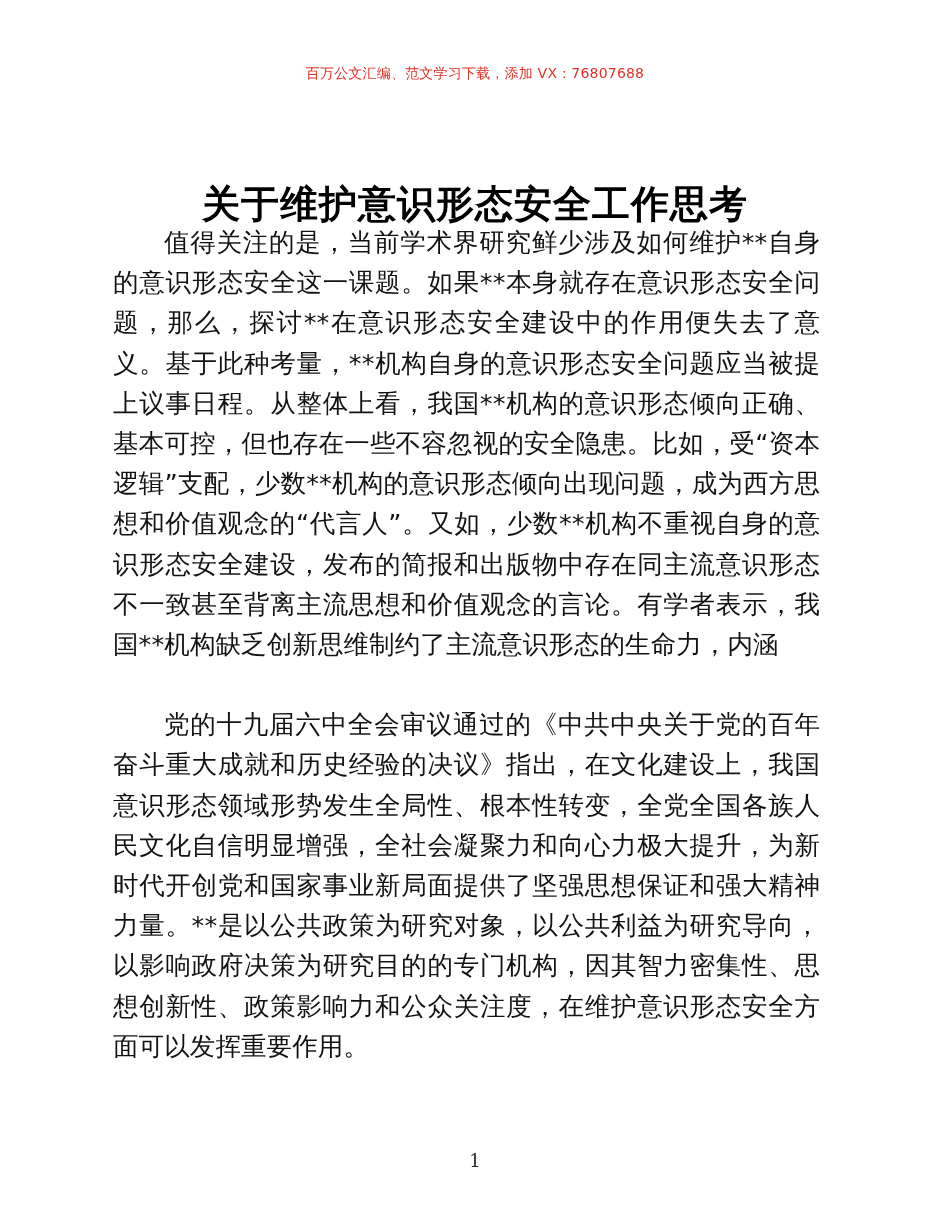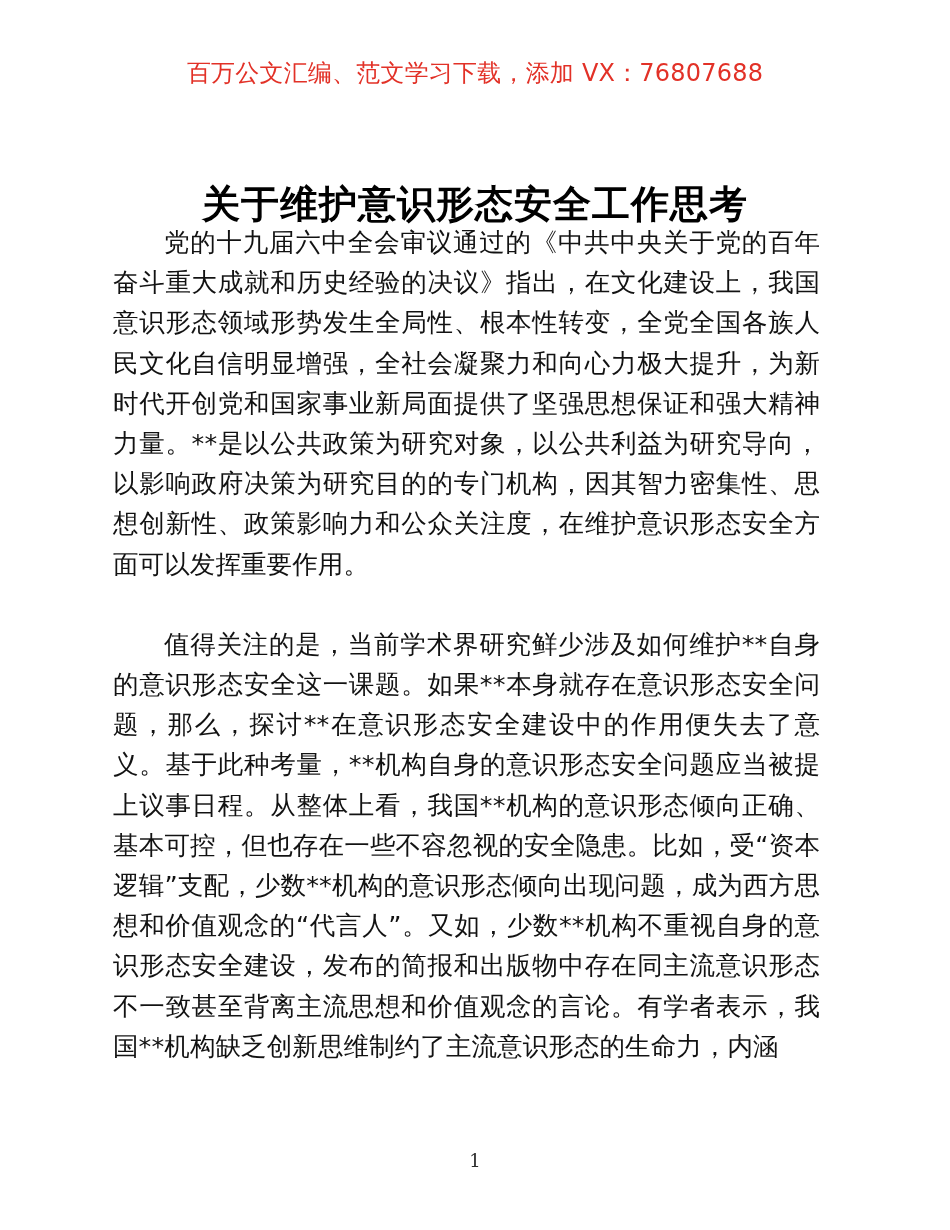--- a/index.html
+++ b/index.html
@@ -20,21 +20,21 @@
     box-sizing: border-box;
   }
 
   
   .promo-header {
     position: absolute;
     top: 58px;
     left: 0;
     width: 950px;
     text-align: center;
-    font-size: 24px;
+    font-size: 14px;
     line-height: 30px;
     letter-spacing: 0.2px;
     color: #e23127;
     white-space: nowrap;
   }
 
   
   .doc-title {
     position: absolute;
     top: 158px;
@@ -86,19 +86,19 @@
 </head>
 <body>
 
 <div class="page">
 
   <div class="promo-header">百万公文汇编、范文学习下载，添加 VX：76807688</div>
 
   <h1 class="doc-title">关于维护意识形态安全工作思考</h1>
 
   <div class="body-block">
+    <p class="para">值得关注的是，当前学术界研究鲜少涉及如何维护**自身的意识形态安全这一课题。如果**本身就存在意识形态安全问题，那么，探讨**在意识形态安全建设中的作用便失去了意义。基于此种考量，**机构自身的意识形态安全问题应当被提上议事日程。从整体上看，我国**机构的意识形态倾向正确、基本可控，但也存在一些不容忽视的安全隐患。比如，受“资本逻辑”支配，少数**机构的意识形态倾向出现问题，成为西方思想和价值观念的“代言人”。又如，少数**机构不重视自身的意识形态安全建设，发布的简报和出版物中存在同主流意识形态不一致甚至背离主流思想和价值观念的言论。有学者表示，我国**机构缺乏创新思维制约了主流意识形态的生命力，内涵</p>
     <p class="para">党的十九届六中全会审议通过的《中共中央关于党的百年奋斗重大成就和历史经验的决议》指出，在文化建设上，我国意识形态领域形势发生全局性、根本性转变，全党全国各族人民文化自信明显增强，全社会凝聚力和向心力极大提升，为新时代开创党和国家事业新局面提供了坚强思想保证和强大精神力量。**是以公共政策为研究对象，以公共利益为研究导向，以影响政府决策为研究目的的专门机构，因其智力密集性、思想创新性、政策影响力和公众关注度，在维护意识形态安全方面可以发挥重要作用。</p>
-    <p class="para">值得关注的是，当前学术界研究鲜少涉及如何维护**自身的意识形态安全这一课题。如果**本身就存在意识形态安全问题，那么，探讨**在意识形态安全建设中的作用便失去了意义。基于此种考量，**机构自身的意识形态安全问题应当被提上议事日程。从整体上看，我国**机构的意识形态倾向正确、基本可控，但也存在一些不容忽视的安全隐患。比如，受“资本逻辑”支配，少数**机构的意识形态倾向出现问题，成为西方思想和价值观念的“代言人”。又如，少数**机构不重视自身的意识形态安全建设，发布的简报和出版物中存在同主流意识形态不一致甚至背离主流思想和价值观念的言论。有学者表示，我国**机构缺乏创新思维制约了主流意识形态的生命力，内涵</p>
   </div>
 
   <div class="page-number">1</div>
 
 </div>
 
 </body></html>

